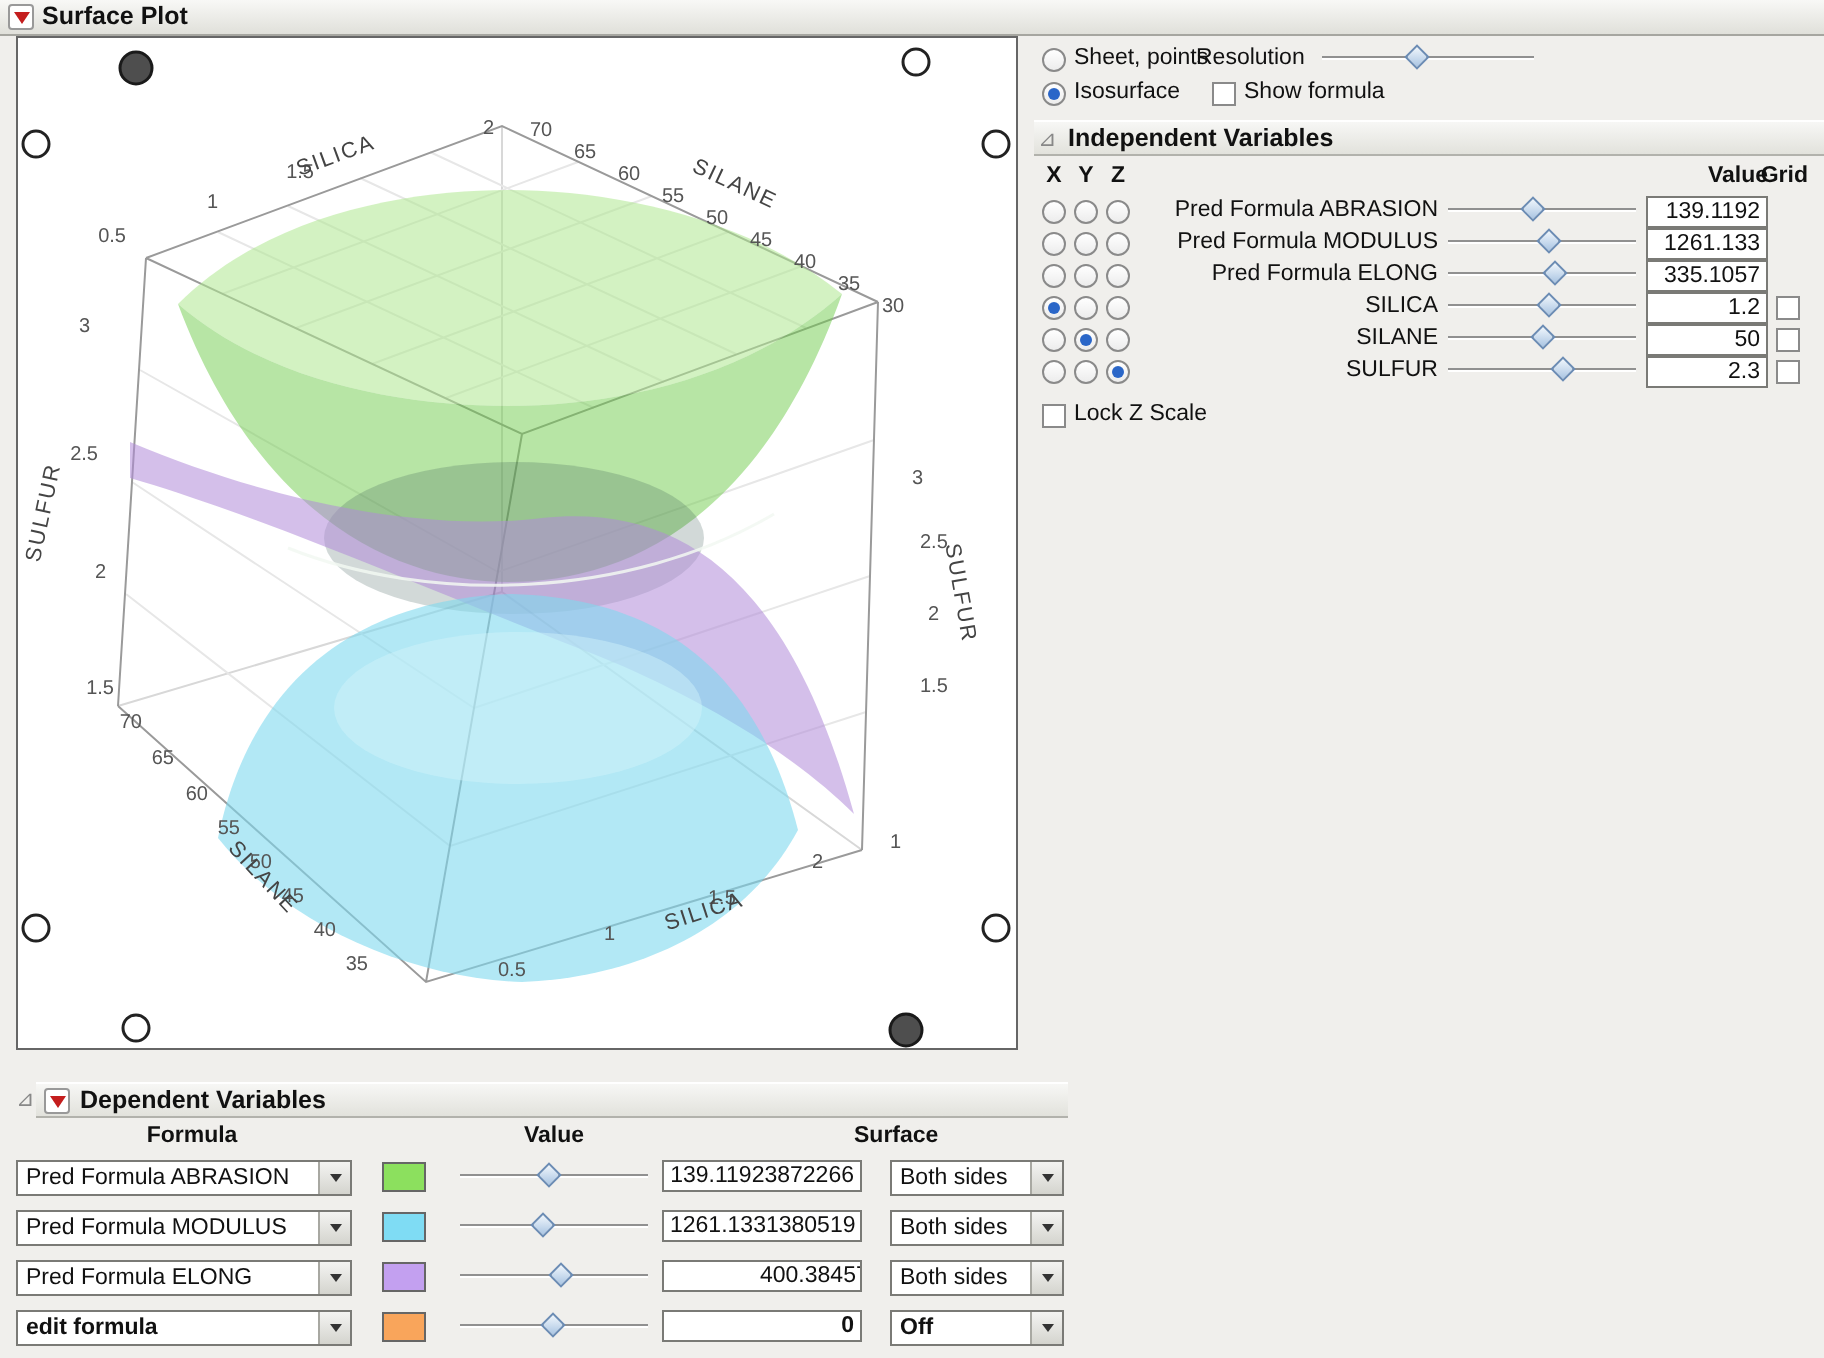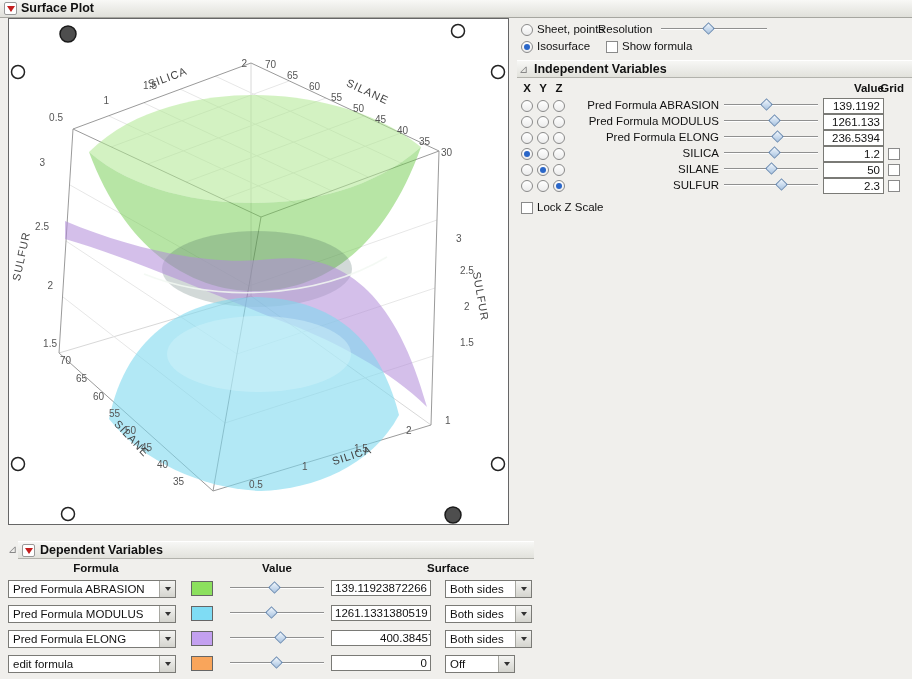--- a/index.html
+++ b/index.html
@@ -208,21 +208,21 @@
   <div class="valbox" style="left:306px;top:-1px;width:61px;">1261.133</div>
 </div>
 <div class="ind-row" style="top:131px;">
   <span class="radio" style="left:4px;top:1px;"></span>
   <span class="radio" style="left:20px;top:1px;"></span>
   <span class="radio" style="left:36px;top:1px;"></span>
   <span class="lbl" style="left:52px;top:0;width:150px;text-align:right;">Pred Formula ELONG</span>
   <div class="slider" style="left:205px;top:0;width:98px;">
       <span class="thumb" style="left: calc(57% - 5px);"></span>
     </div>
-  <div class="valbox" style="left:306px;top:-1px;width:61px;">236.5394</div>
+  <div class="valbox" style="left:306px;top:-1px;width:61px;">335.1057</div>
 </div>
 <div class="ind-row" style="top:147px;">
   <span class="radio sel" style="left:4px;top:1px;"></span>
   <span class="radio" style="left:20px;top:1px;"></span>
   <span class="radio" style="left:36px;top:1px;"></span>
   <span class="lbl" style="left:52px;top:0;width:150px;text-align:right;">SILICA</span>
   <div class="slider" style="left:205px;top:0;width:98px;">
       <span class="thumb" style="left: calc(54% - 5px);"></span>
     </div>
   <div class="valbox" style="left:306px;top:-1px;width:61px;">1.2</div>
@@ -316,31 +316,31 @@
       <span class="thumb" style="left: calc(54% - 5px);"></span>
     </div>
   <div class="valbox" style="left:323px;top:0;width:100px;padding-left:48px;">400.38457539376</div>
   <div class="combo" style="left:437px;top:0;width:87px;">
     <span class="combo-label">Both sides</span>
     <span class="combo-btn">
         <span class="combo-arrow"></span>
       </span>
   </div>
 </div>
-<div class="dep-row" style="top:655px;">
+<div class="dep-row" style="top:655px;font-weight:bold;">
   <div class="combo" style="left:0;top:0;width:168px;">
     <span class="combo-label">edit formula</span>
     <span class="combo-btn">
         <span class="combo-arrow"></span>
       </span>
   </div>
   <span class="swatch" style="left: 183px; top: 1px; background: rgb(249, 165, 91);"></span>
   <div class="slider" style="left:220px;top:2px;width:98px;">
       <span class="thumb" style="left: calc(50% - 5px);"></span>
     </div>
   <div class="valbox" style="left:323px;top:0;width:100px;">0</div>
-  <div class="combo" style="left:437px;top:0;width:70px;">
+  <div class="combo" style="left:437px;top:0;width:87px;">
     <span class="combo-label">Off</span>
     <span class="combo-btn">
         <span class="combo-arrow"></span>
       </span>
   </div>
 </div>
 
 </body></html>

